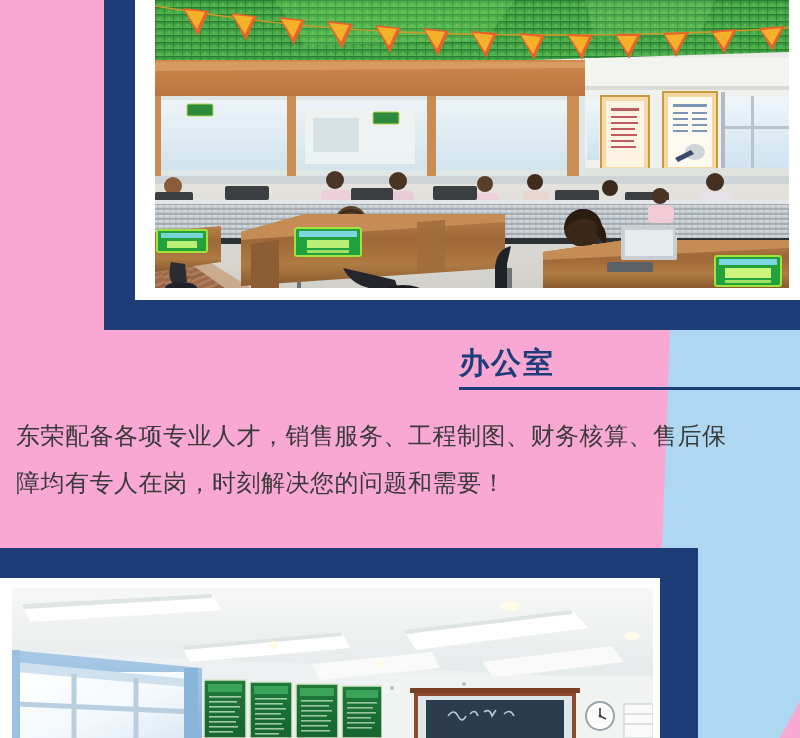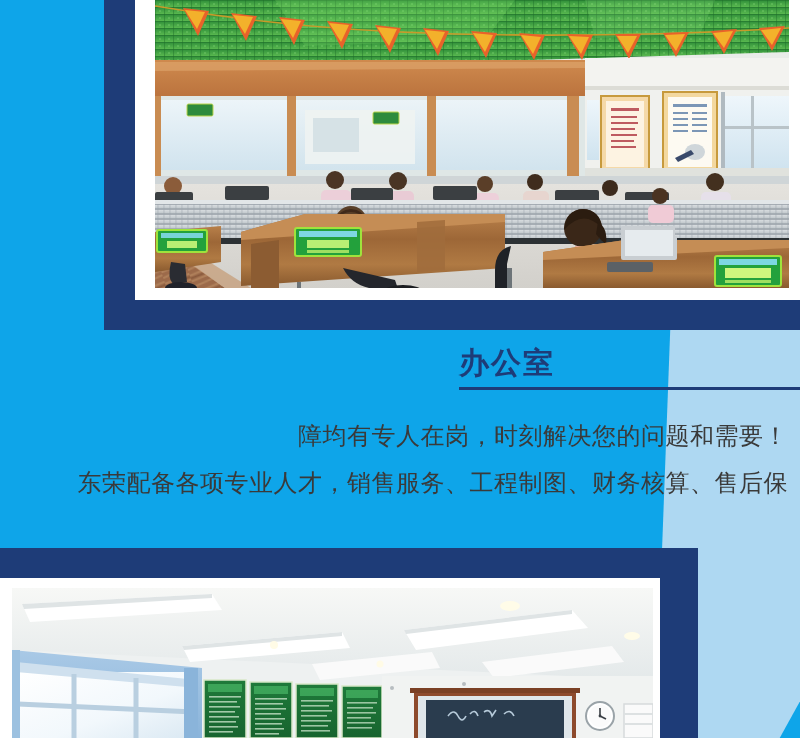--- a/index.html
+++ b/index.html
@@ -3,21 +3,21 @@
 <meta charset="utf-8">
 <style>
   html,body{margin:0;padding:0;}
   body{
     width:800px;height:738px;
     background:#ffffff;
     font-family:"Liberation Sans","DejaVu Sans",sans-serif;
     overflow:hidden;
     position:relative;
   }
-  .page{position:absolute;left:0;top:0;width:800px;height:738px;overflow:hidden;background:#0ea5e9;text-align:right;}
+  .page{position:absolute;left:0;top:0;width:800px;height:738px;overflow:hidden;background:#f9a8d4;}
 
   
   .navy-bar-top{
     position:absolute;left:104px;top:0;width:696px;height:330px;
     background:#1e3c78;
   }
   .lightblue-shape{
     position:absolute;left:655px;top:330px;width:145px;height:408px;
     background:#aed8f2;
     clip-path:polygon(10.5% 0%, 100% 0%, 100% 91%, 86% 100%, 0% 100%);
@@ -316,22 +316,22 @@
       <path d="M520 214 H634 V236 H520 Z" fill="url(#slats)" opacity="0.9"></path>
       <circle cx="505" cy="196" r="8" fill="#4a3321"></circle>
       <rect x="493" y="205" width="26" height="18" rx="5" fill="#f0cbd6"></rect>
     </svg>
   </div>
 
   <div class="section-title">办公室</div>
   <div class="title-rule"></div>
 
   <div class="body-copy">
+    <p>东荣配备各项专业人才，销售服务、工程制图、财务核算、售后保</p>
     <p>障均有专人在岗，时刻解决您的问题和需要！</p>
-    <p>东荣配备各项专业人才，销售服务、工程制图、财务核算、售后保</p>
   </div>
 
   <div class="navy-bar-bottom"></div>
 
   <div class="photo-bottom-frame"></div>
   <div class="photo-bottom photo">
     <svg width="641" height="150" viewBox="0 0 641 150" xmlns="http://www.w3.org/2000/svg" role="img">
       <defs>
         <linearGradient id="ceil2" x1="0" y1="0" x2="0" y2="1">
           <stop offset="0" stop-color="#f7f8f6"></stop>

